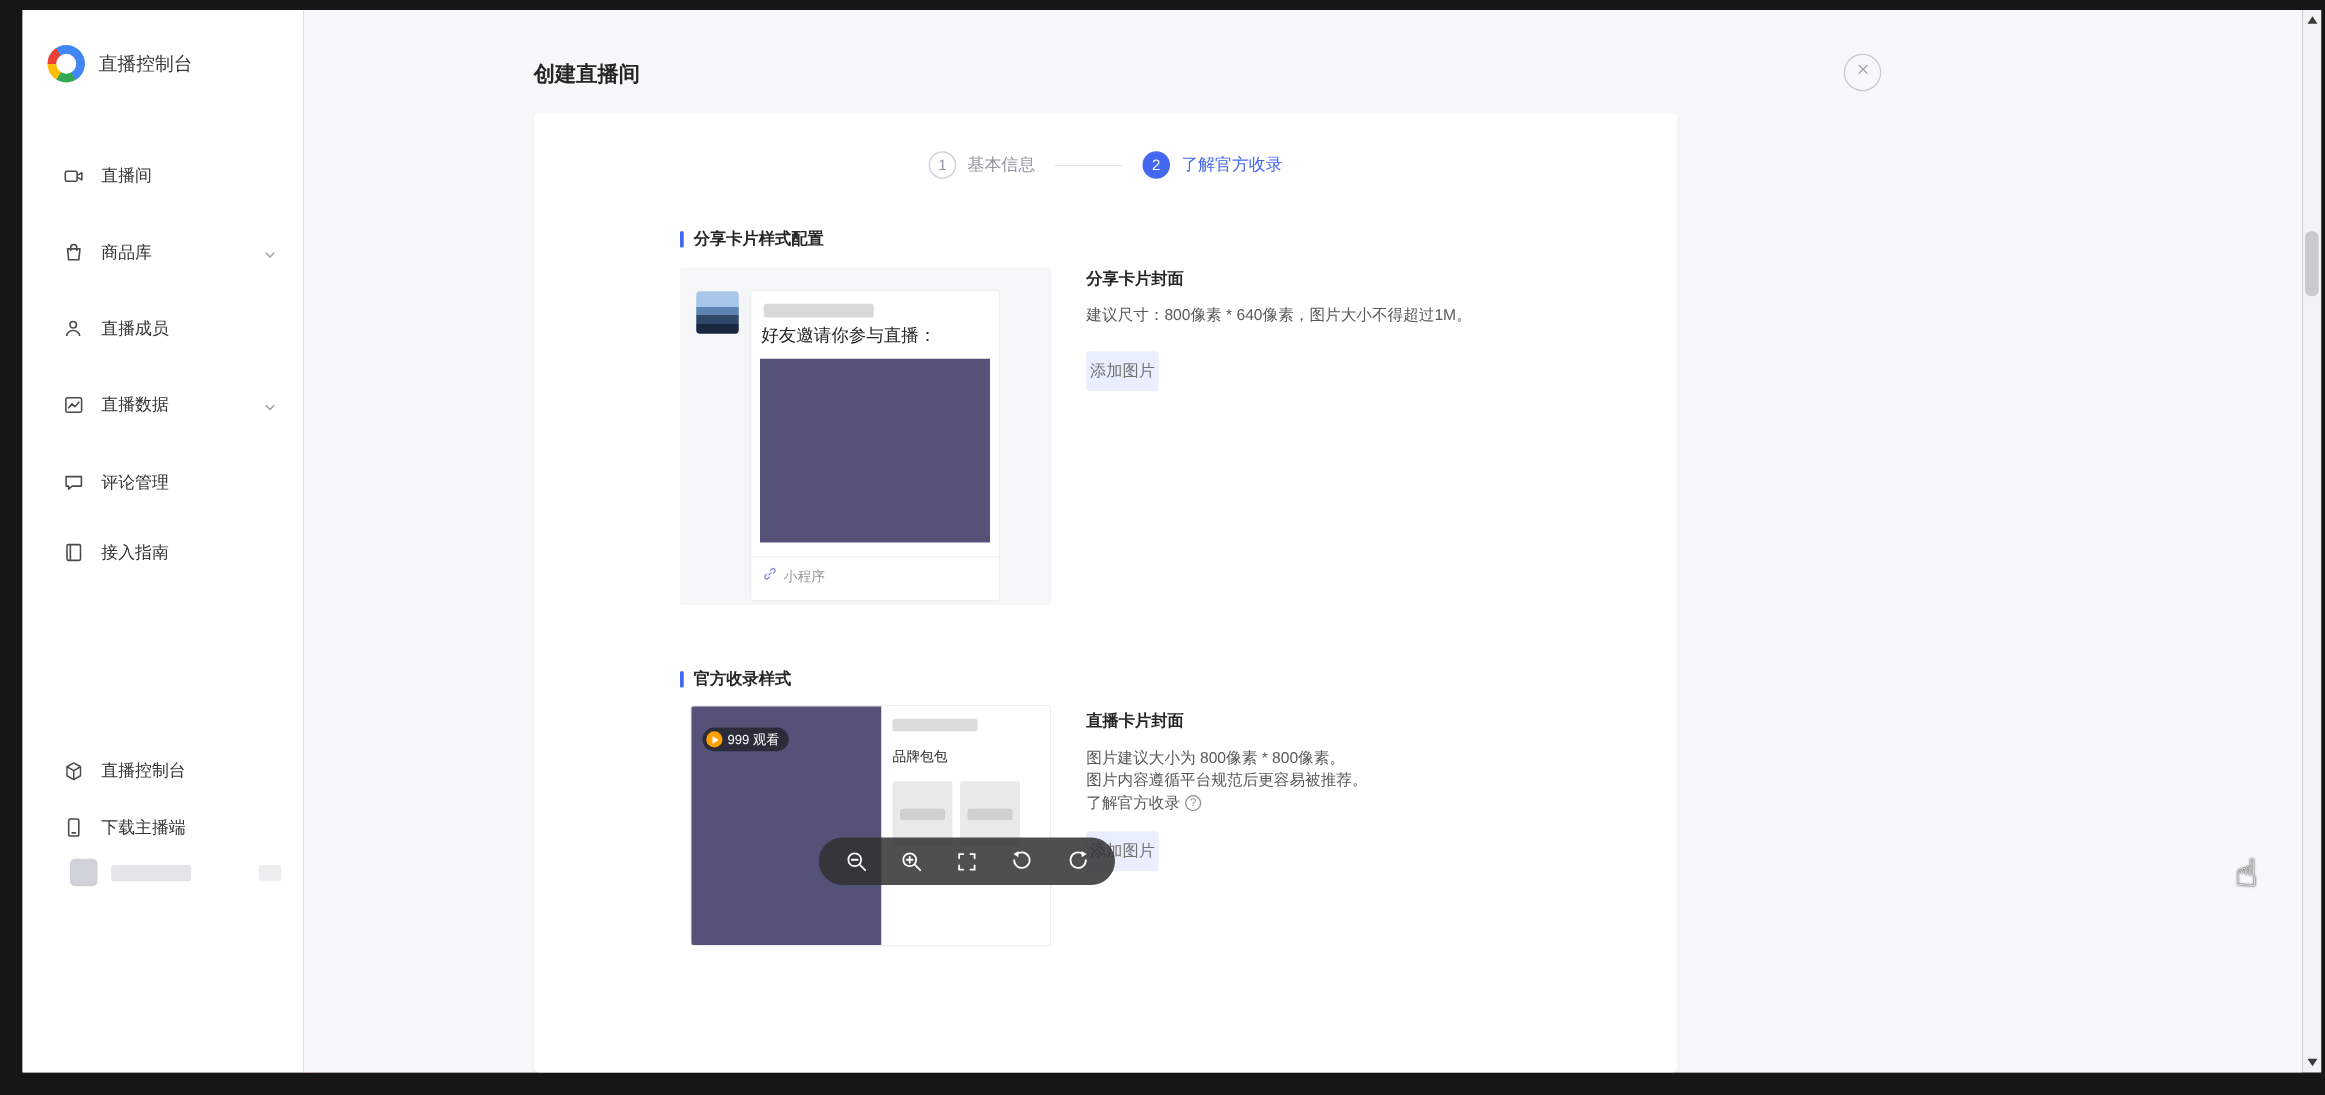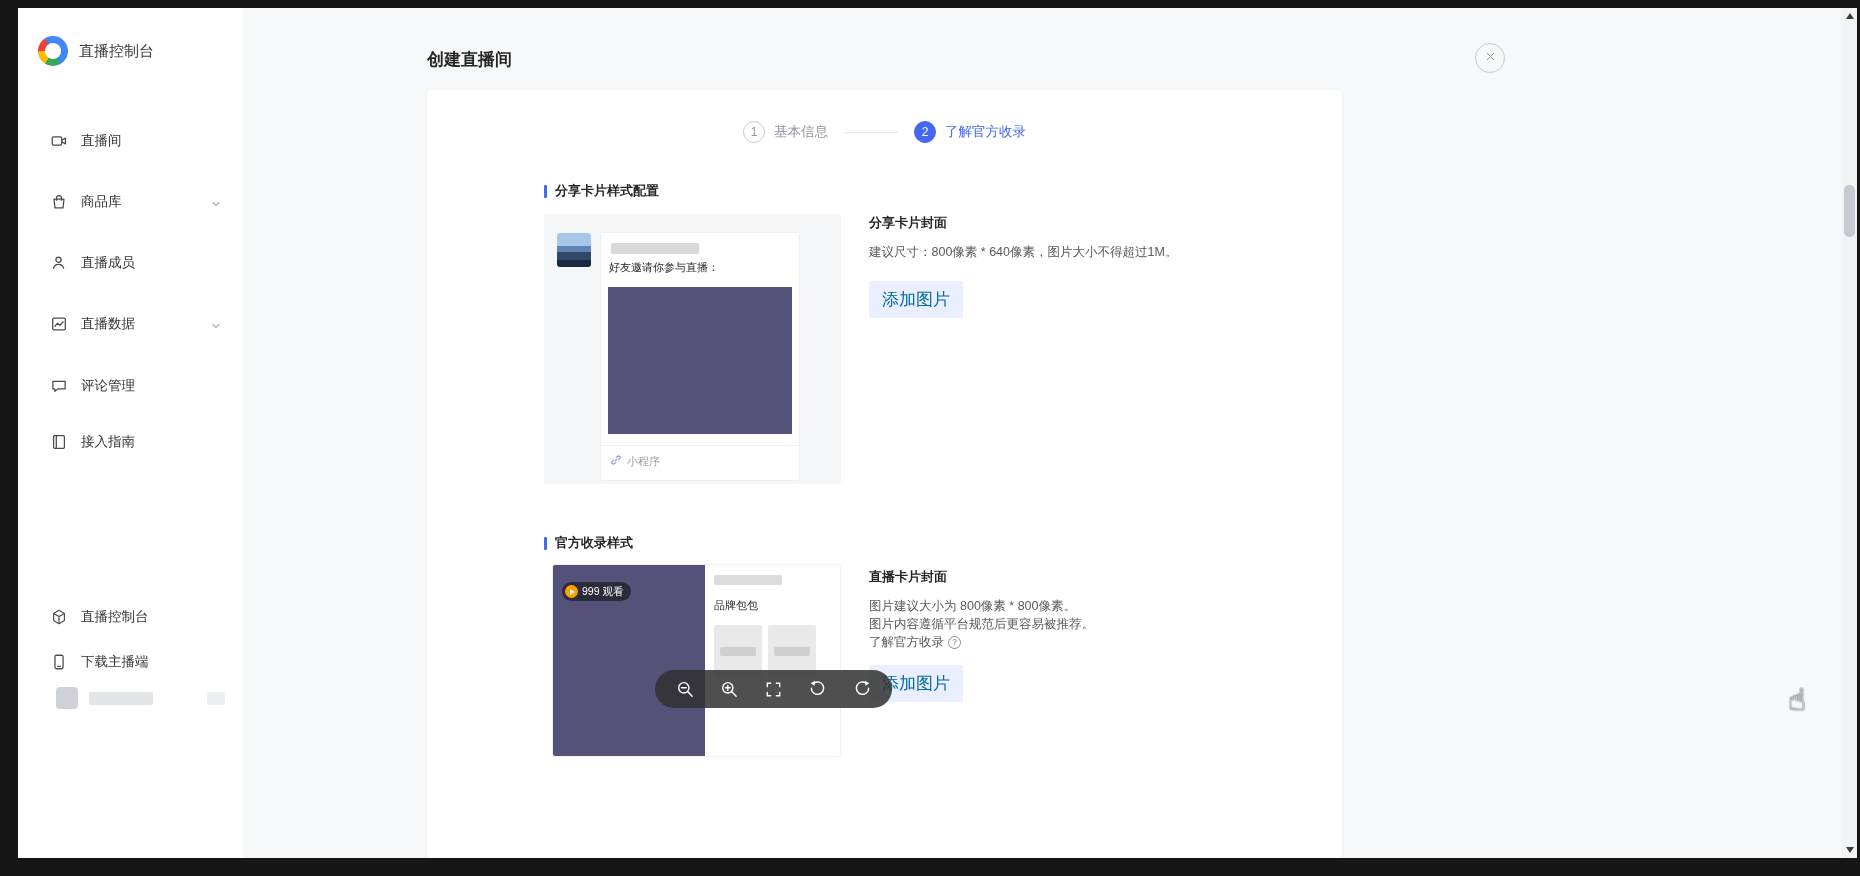--- a/index.html
+++ b/index.html
@@ -38,37 +38,37 @@
   
   .sec-h{position:absolute;display:flex;align-items:center;font-size:13px;font-weight:bold;color:#262626}
   .sec-h::before{content:"";width:3px;height:13px;background:#4468f0;border-radius:1px;margin-right:8px}
   
   .preview1{position:absolute;left:117px;top:124px;width:297px;height:270px;background:#f5f6f7;border-radius:2px}
   .pv-avatar{position:absolute;left:13px;top:19px;width:34px;height:34px;border-radius:3px;
     background:linear-gradient(180deg,#a8c6e8 0 38%,#5d84b4 38% 55%,#32486b 55% 78%,#1a2741 78% 100%)}
   .pv-card{position:absolute;left:56px;top:18px;width:200px;height:249px;background:#fff;border:1px solid #efefef;
            border-radius:3px;box-sizing:border-box}
   .pv-namebar{position:absolute;left:10px;top:10px;width:88px;height:11px;background:#d8d8d8;border-radius:2px}
-  .pv-invite{position:absolute;left:8px;top:27px;font-size:11px;color:#262626}
+  .pv-invite{position:absolute;left:8px;top:27px;font-size:14px;color:#262626}
   .pv-image{position:absolute;left:7px;top:54px;width:184px;height:147px;background:#55527a}
   .pv-divider{position:absolute;left:0;top:212px;width:100%;height:1px;background:#f0f0f0}
   .pv-footer{position:absolute;left:9px;top:219px;display:flex;align-items:center;gap:5px}
   .pv-mini-label{font-size:11px;color:#9a9a9a}
   
   .panel{position:absolute;left:442px;width:470px}
   .panel1{top:124px}
   .panel2{top:478px}
   .p-title{font-size:13px;font-weight:bold;color:#262626}
   .p-desc{margin-top:11px;font-size:12.5px;color:#595959;line-height:18px}
   .p-desc-line{white-space:nowrap}
   .help-row{display:flex;align-items:center;gap:4px;cursor:pointer}
   .help-circle{width:13px;height:13px;border:1px solid #8c8c8c;border-radius:50%;font-size:9px;color:#8c8c8c;
                display:inline-flex;align-items:center;justify-content:center;box-sizing:border-box}
-  .add-btn{display:inline-block;margin-top:20px;padding:7px 13px;background:#e9effe;color:#0369a1;
-           font-size:17px;border-radius:3px;cursor:pointer}
+  .add-btn{display:inline-block;margin-top:20px;padding:7px 3px;background:#e9effe;color:#737373;
+           font-size:13px;border-radius:3px;cursor:pointer}
   
   .preview2{position:absolute;left:125px;top:474px;width:289px;height:193px;display:flex;border-radius:3px;overflow:hidden;
             border:1px solid #efefef;box-sizing:border-box}
   .live-img{position:relative;width:152px;background:#55527a;flex-shrink:0}
   .live-badge{position:absolute;left:9px;top:17px;height:19px;border-radius:10px;background:rgba(20,20,20,0.62);
               display:flex;align-items:center;padding:0 8px 0 3px;gap:4px}
   .badge-dot{position:relative;width:13px;height:13px;border-radius:50%;background:#ffa200;flex-shrink:0}
   .badge-dot::after{content:"";position:absolute;left:5px;top:3.5px;width:0;height:0;
     border-left:5px solid #fff;border-top:3px solid transparent;border-bottom:3px solid transparent}
   .live-badge-text{font-size:10.5px;color:#fff}

